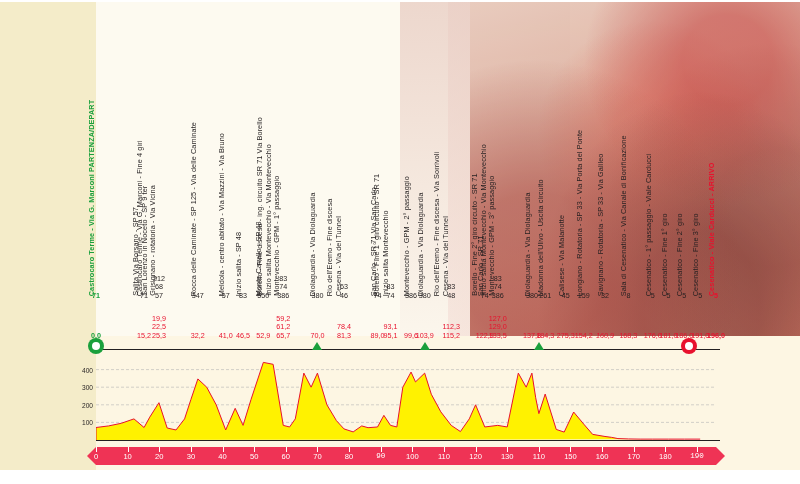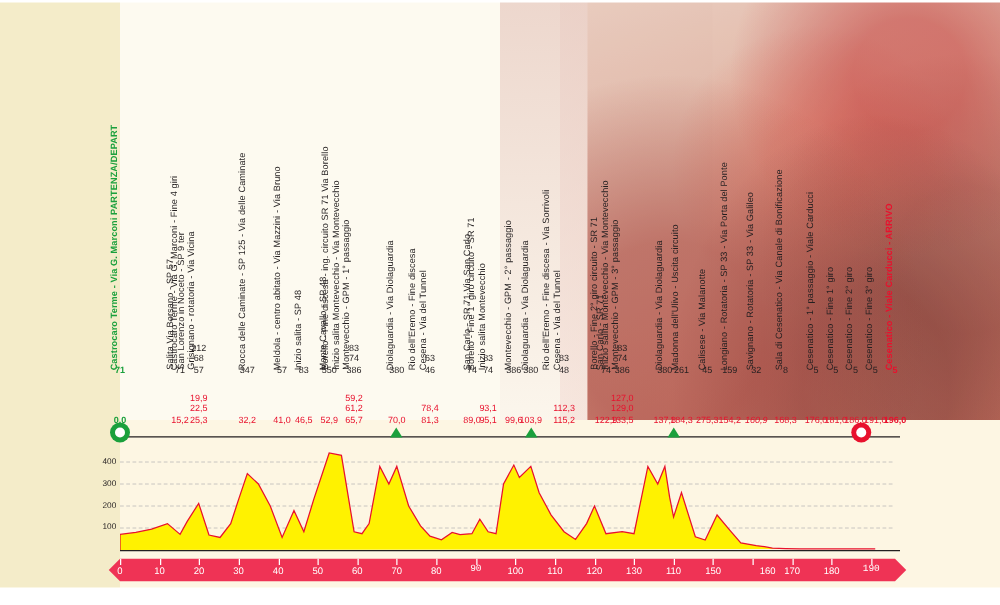--- a/index.html
+++ b/index.html
@@ -413,21 +413,21 @@
       <div class="kmtext" style="left: 347.959px;">110</div>
       <div class="kmtick" style="left: 379.592px;"></div>
       <div class="kmtext" style="left: 379.592px;">120</div>
       <div class="kmtick" style="left: 411.224px;"></div>
       <div class="kmtext" style="left: 411.224px;">130</div>
       <div class="kmtick" style="left: 442.857px;"></div>
       <div class="kmtext" style="left: 442.857px;">110</div>
       <div class="kmtick" style="left: 474.49px;"></div>
       <div class="kmtext" style="left: 474.49px;">150</div>
       <div class="kmtick" style="left: 506.122px;"></div>
-      <div class="kmtext" style="left: 506.122px; margin-left: 12px;">160</div>
+      <div class="kmtext" style="left: 506.122px;">160</div>
       <div class="kmtick" style="left: 537.755px;"></div>
       <div class="kmtext" style="left: 537.755px;">170</div>
       <div class="kmtick" style="left: 569.388px;"></div>
       <div class="kmtext" style="left: 569.388px;">180</div>
       <div class="kmtick" style="left: 601.02px;"></div>
       <div class="kmtext" style="left: 601.02px; font-family: Liberation Mono, monospace;">190</div>
     </div>
   <div class="tagline"></div>
 </div>
 

